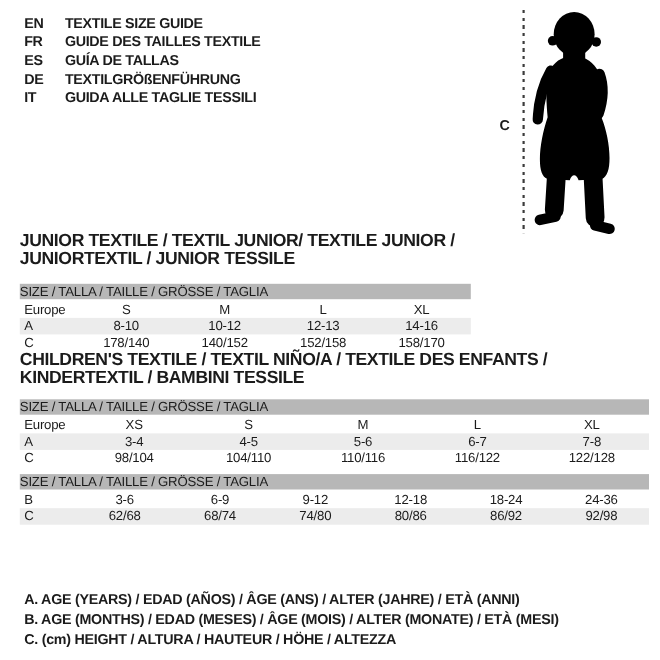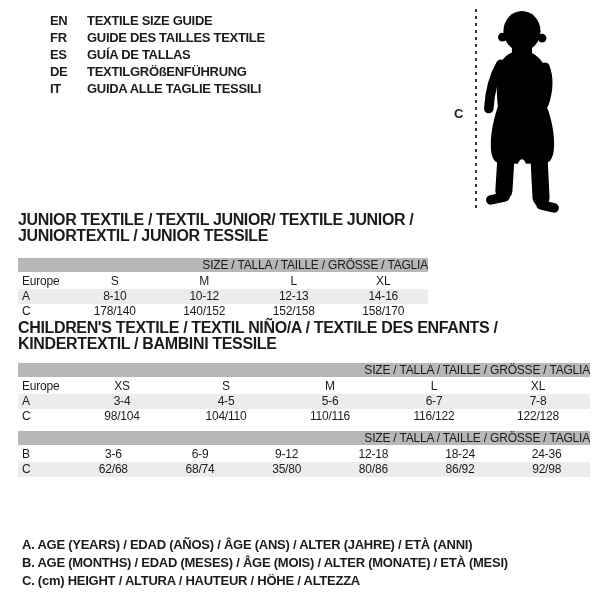--- a/index.html
+++ b/index.html
@@ -9,42 +9,42 @@
     --silhouette:#000000;
   }
   *{margin:0;padding:0;box-sizing:border-box;}
   html,body{background:#ffffff;}
   body{font-family:"Liberation Sans", sans-serif;color:var(--text);}
   .page{position:relative;width:600px;height:600px;background:#fff;overflow:hidden;}
 
   
   .langs{position:absolute;left:22px;top:12px;font-size:13px;font-weight:bold;letter-spacing:-0.3px;}
   .lang-row{display:flex;height:17px;line-height:17px;}
-  .lang-code{width:37px;margin-left:28px;}
+  .lang-code{width:37px;}
   .lang-label{white-space:nowrap;}
 
   
   .figure{position:absolute;left:448px;top:6px;width:150px;height:210px;}
   .c-label{position:absolute;left:6px;top:100px;font-size:13px;font-weight:bold;}
   .dotted-line{position:absolute;left:27px;top:3px;width:2px;height:203px;
     background:repeating-linear-gradient(to bottom,#3c3c3c 0 3px,transparent 3px 7px);}
   .baby-svg{position:absolute;left:36px;top:2px;}
 
   
   .tbl-section{position:absolute;left:18px;}
   .tbl-title{font-size:16px;font-weight:bold;letter-spacing:-0.35px;line-height:16px;white-space:pre-line;}
   .sec-junior{top:212px;width:410px;}
   .sec-children{top:320px;width:572px;}
   .sec-babies{top:423px;width:572px;}
   .sec-junior .tbl{margin-top:14px;}
   .sec-children .tbl{margin-top:11px;}
   .sec-babies .tbl{margin-top:8px;}
   .tbl{width:100%;font-size:12px;letter-spacing:-0.2px;}
-  .thead{height:14px;line-height:14px;background:var(--header-bg);padding-left:16px;margin-bottom:2px;
-    white-space:nowrap;overflow:hidden;text-align:right;}
+  .thead{height:14px;line-height:14px;background:var(--header-bg);padding-left:0;margin-bottom:2px;
+    white-space:nowrap;overflow:hidden;}
   .trow{display:flex;height:15px;line-height:15px;align-items:center;}
   .trow.shaded{background:var(--row-shaded);}
   .tlabel{width:52px;padding-left:4px;flex:0 0 52px;}
   .tcell{flex:1;text-align:center;white-space:nowrap;}
 
   
   .legend{position:absolute;left:22px;top:536px;font-size:13px;font-weight:bold;letter-spacing:-0.25px;}
   .legend-line{height:18px;line-height:18px;white-space:nowrap;}
 </style>
 </head>
@@ -177,21 +177,21 @@
           <div class="tcell">6-9</div>
           <div class="tcell">9-12</div>
           <div class="tcell">12-18</div>
           <div class="tcell">18-24</div>
           <div class="tcell">24-36</div>
         </div>
         <div class="trow shaded">
           <div class="tlabel">C</div>
           <div class="tcell">62/68</div>
           <div class="tcell">68/74</div>
-          <div class="tcell">35/80</div>
+          <div class="tcell">74/80</div>
           <div class="tcell">80/86</div>
           <div class="tcell">86/92</div>
           <div class="tcell">92/98</div>
         </div>
       </div>
   </section>
 
   <div class="legend">
     <div class="legend-line">A. AGE (YEARS) / EDAD (AÑOS) / ÂGE (ANS) / ALTER (JAHRE) / ETÀ (ANNI)</div>
     <div class="legend-line">B. AGE (MONTHS) / EDAD (MESES) / ÂGE (MOIS) / ALTER (MONATE) / ETÀ (MESI)</div>

